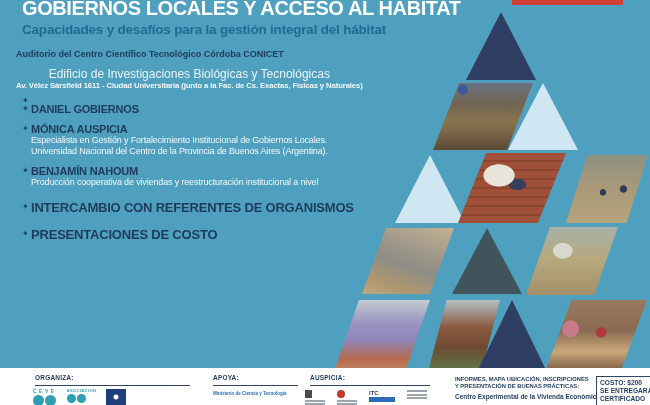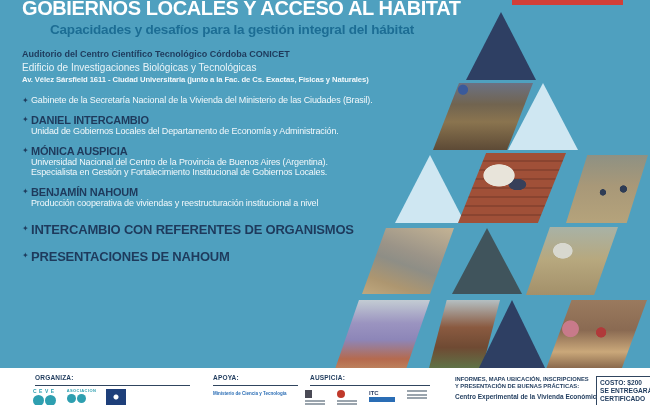--- a/index.html
+++ b/index.html
@@ -40,24 +40,24 @@
     linear-gradient(180deg,#b4bfc2 0%,#8a5a40 38%,#6f4a33 66%,#5c7a4a 100%);}
   .ph-family{background:
     radial-gradient(circle at 25% 40%,#c87a8a 0 9%,transparent 10%),
     radial-gradient(circle at 55% 45%,#b03a3a 0 7%,transparent 8%),
     linear-gradient(180deg,#9a7a5e 0%,#8a6a52 42%,#caa87a 72%,#7a5a42 100%);}
 
   
   .title{position:absolute;left:22px;top:-3px;color:#FFFFFF;font-weight:bold;
          font-size:20px;letter-spacing:-.4px;white-space:nowrap;}
   .subtitle{position:absolute;left:22px;top:22px;color:#1C6D94;font-weight:bold;
-         font-size:13.5px;letter-spacing:-.2px;white-space:nowrap;margin-left:28px;}
-  .venue{position:absolute;left:22px;top:49px;line-height:10.5px;white-space:nowrap;}
+         font-size:13.5px;letter-spacing:-.2px;white-space:nowrap;}
+  .venue{position:absolute;left:16px;top:49px;line-height:10.5px;white-space:nowrap;}
   .venue .v1{color:#1E3A5C;font-weight:bold;font-size:9px;}
-  .venue .v2{color:#EAF4F8;font-size:10px;margin-top:3px;}
+  .venue .v2{color:#EAF4F8;font-size:12px;margin-top:9px;text-align:center;}
   .venue .v3{color:#F2F8FB;font-size:7.7px;font-weight:bold;margin-top:2px;letter-spacing:-.1px;}
 
   .list{position:absolute;left:22px;top:95px;width:440px;}
   .item{position:relative;padding-left:9px;margin-bottom:8px;white-space:nowrap;}
   .bullet{position:absolute;left:0;top:0;color:#1E3A5C;font-size:8px;line-height:12px;}
   .name{color:#1E3A5C;font-weight:bold;font-size:11px;letter-spacing:-.2px;line-height:12px;}
   .desc{color:#F2F8FB;font-size:9px;letter-spacing:-.15px;line-height:10.8px;}
   .agenda .item{margin-top:14px;margin-bottom:0;}
   .agline{color:#1E3A5C;font-weight:bold;font-size:13px;letter-spacing:-.2px;line-height:13px;}
 
@@ -118,47 +118,45 @@
   <div class="subtitle">Capacidades y desafíos para la gestión integral del hábitat</div>
   <div class="venue">
     <div class="v1">Auditorio del Centro Científico Tecnológico Córdoba CONICET</div>
     <div class="v2">Edificio de Investigaciones Biológicas y Tecnológicas</div>
     <div class="v3">Av. Vélez Sársfield 1611 - Ciudad Universitaria (junto a la Fac. de Cs. Exactas, Físicas y Naturales)</div>
   </div>
 
   <div class="list">
     <div class="item">
       <span class="bullet">✦</span>
-      <div class="desc">Gabinete de la Secretaría Nacional de la Vivienda del Ministerio de las Ciudades (Brasil).</div>
-    </div>
-    <div class="item">
-      <span class="bullet">✦</span>
-      <div class="name">DANIEL INTERCAMBIO</div>
-      <div class="desc">Unidad de Gobiernos Locales del Departamento de Economía y Administración.</div>
+    </div>
+    <div class="item">
+      <span class="bullet">✦</span>
+      <div class="name">DANIEL GOBIERNOS</div>
     </div>
     <div class="item">
       <span class="bullet">✦</span>
       <div class="name">MÓNICA AUSPICIA</div>
+      <div class="desc">Especialista en Gestión y Fortalecimiento Institucional de Gobiernos Locales.</div>
       <div class="desc">Universidad Nacional del Centro de la Provincia de Buenos Aires (Argentina).</div>
-      <div class="desc">Especialista en Gestión y Fortalecimiento Institucional de Gobiernos Locales.</div>
     </div>
     <div class="item">
       <span class="bullet">✦</span>
       <div class="name">BENJAMÍN NAHOUM</div>
       <div class="desc">Producción cooperativa de viviendas y reestructuración institucional a nivel</div>
     </div>
 
     <div class="agenda">
       <div class="item">
         <span class="bullet">✦</span>
         <div class="agline">INTERCAMBIO CON REFERENTES DE ORGANISMOS</div>
       </div>
       <div class="item">
         <span class="bullet">✦</span>
-        <div class="agline">PRESENTACIONES DE NAHOUM</div>
+        <div class="agline">PRESENTACIONES DE COSTO</div>
       </div>
     </div>
   </div>
 
   <div class="footer">
     <div class="flabel lg-organiza">ORGANIZA:</div>
     <div class="flabel lg-apoya">APOYA:</div>
     <div class="flabel lg-auspicia">AUSPICIA:</div>
     <div class="fline ln-organiza"></div>
     <div class="fline ln-apoya"></div>

